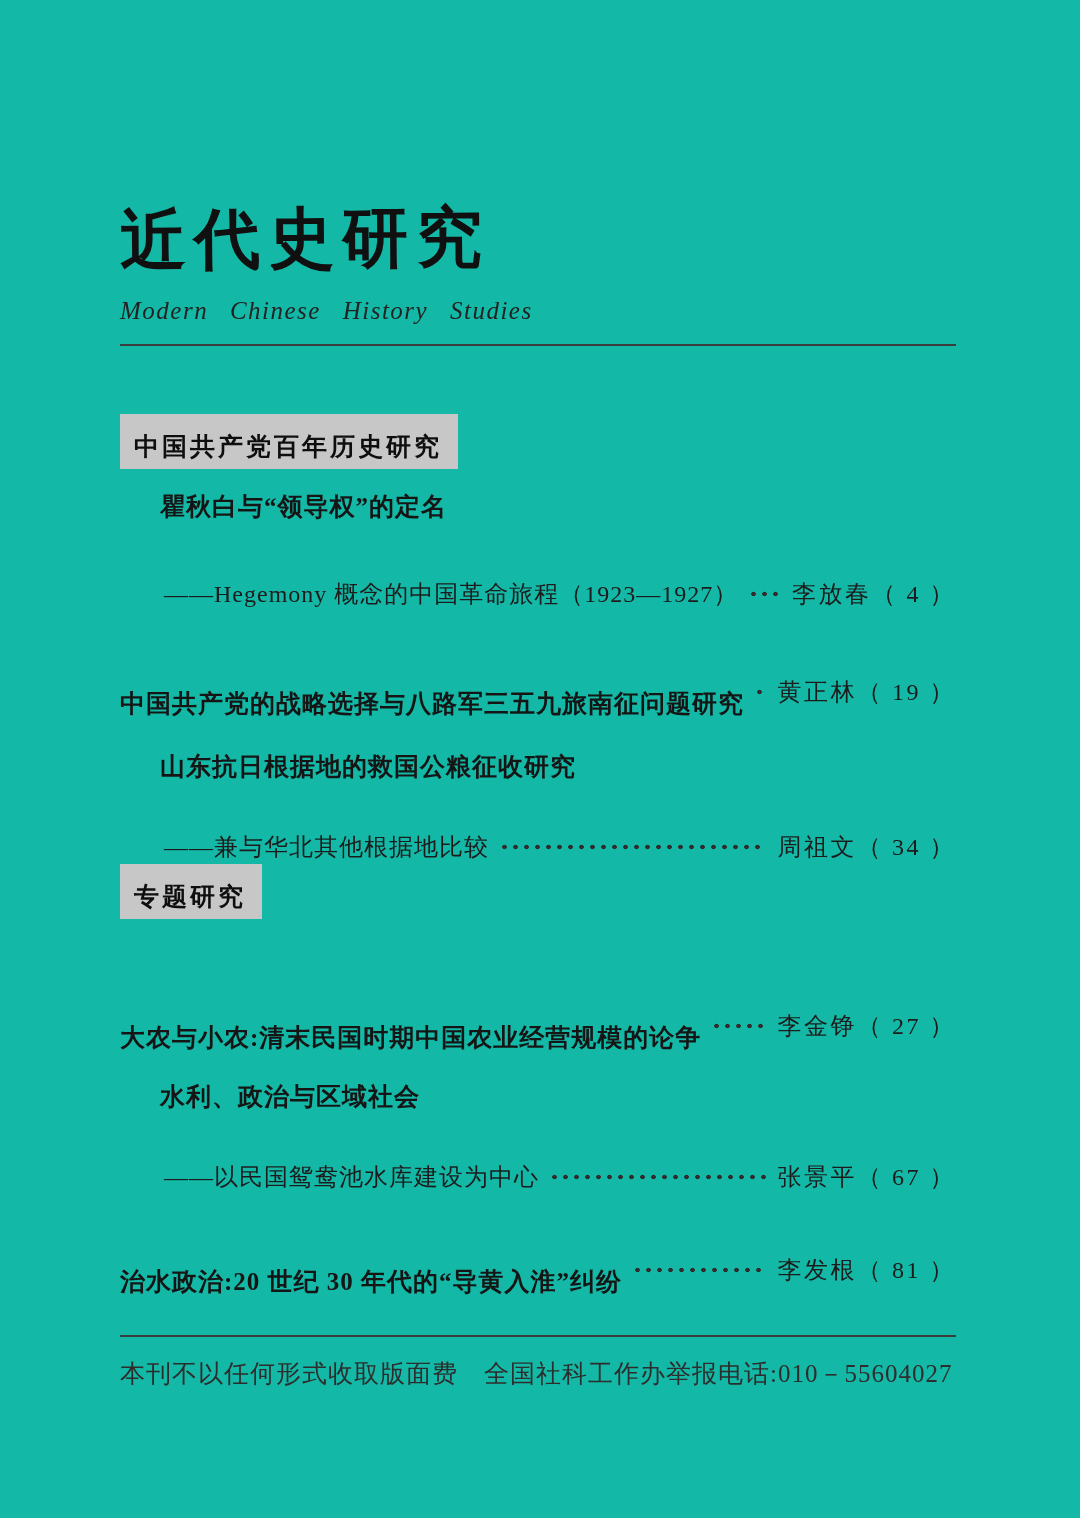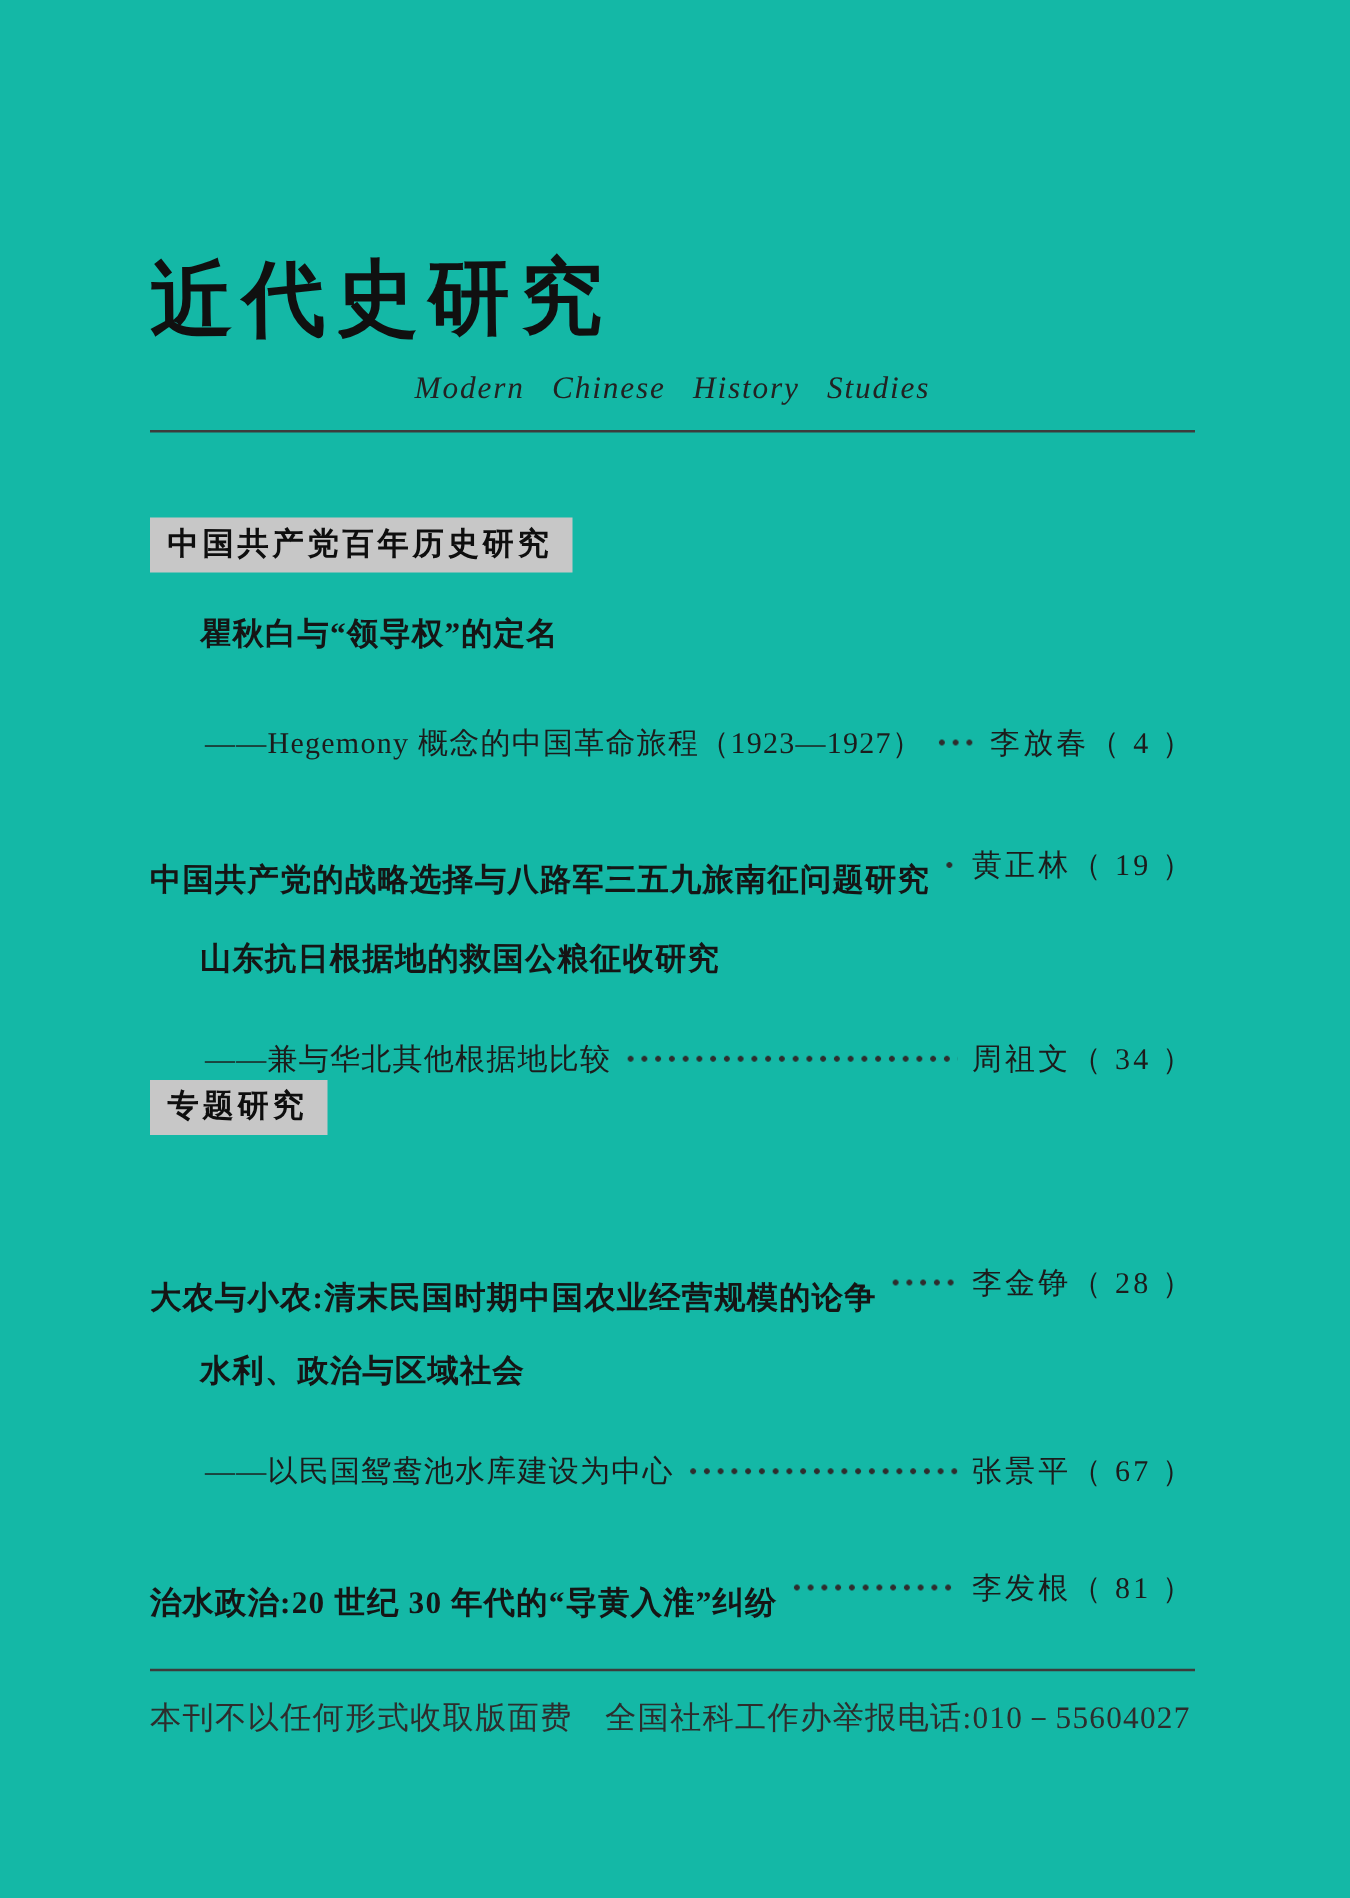--- a/index.html
+++ b/index.html
@@ -24,37 +24,36 @@
     transform: rotate(-0.5deg);
     font-family: "Liberation Serif", "DejaVu Serif", serif;
   }
   .logo-en {
     top: 297px;
     font-size: 25px;
     font-style: italic;
     letter-spacing: 1.5px;
     word-spacing: 14px;
     color: #222222;
-    text-align: center;
   }
   .rule { border-top: 2px solid #3c3c3c; height: 0; }
   .rule-top { top: 344px; }
   .rule-bottom { top: 1335px; }
 
   
   .section-header {
     display: inline-block;
     left: 120px; right: auto;
     background: #c7c7c7;
     color: #0e0e0e;
     font-family: "Liberation Sans", "DejaVu Sans", sans-serif;
     font-weight: bold;
     font-size: 25px;
     letter-spacing: 3px;
-    padding: 9px 16px 10px 14px;
+    padding: 20px 16px 10px 14px;
     line-height: 1;
   }
   .sec1 { top: 414px; }
   .sec2 { top: 864px; }
 
   
   .article-title {
     font-size: 25px;
     font-weight: bold;
     letter-spacing: 1px;
@@ -147,21 +146,21 @@
     <span class="row-subtitle">——兼与华北其他根据地比较</span>
     <span class="dots"></span>
     <span class="author-page">周祖文（ 34 ）</span>
   </div>
 
   <div class="abs section-header sec2">专题研究</div>
 
   <div class="abs toc-row r-e4">
     <span class="row-title">大农与小农:清末民国时期中国农业经营规模的论争</span>
     <span class="dots"></span>
-    <span class="author-page">李金铮（ 28 ）</span>
+    <span class="author-page">李金铮（ 27 ）</span>
   </div>
 
   <div class="abs article-title t5">水利、政治与区域社会</div>
   <div class="abs toc-row indent r-sub5">
     <span class="row-subtitle">——以民国鸳鸯池水库建设为中心</span>
     <span class="dots"></span>
     <span class="author-page">张景平（ 67 ）</span>
   </div>
 
   <div class="abs toc-row r-e6">

